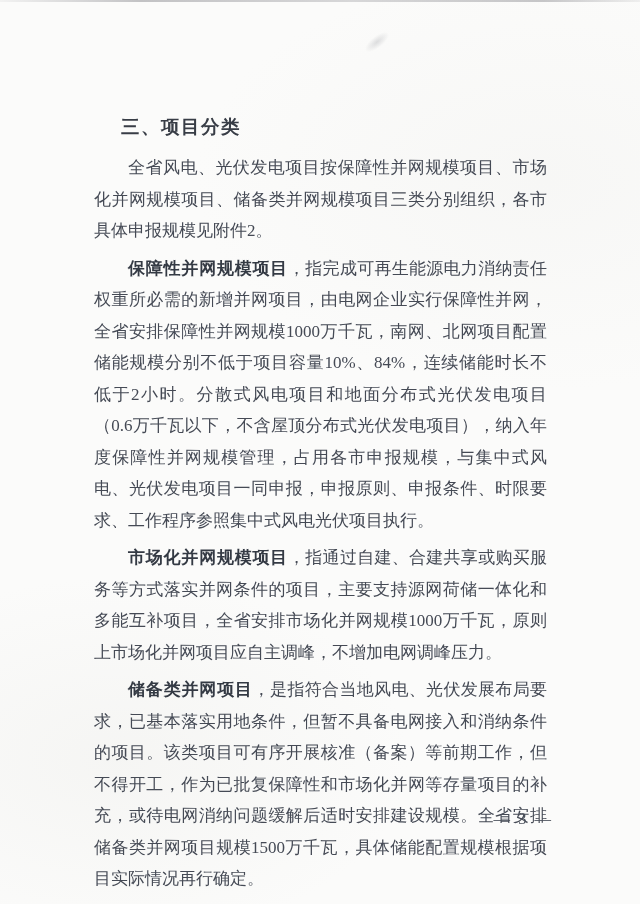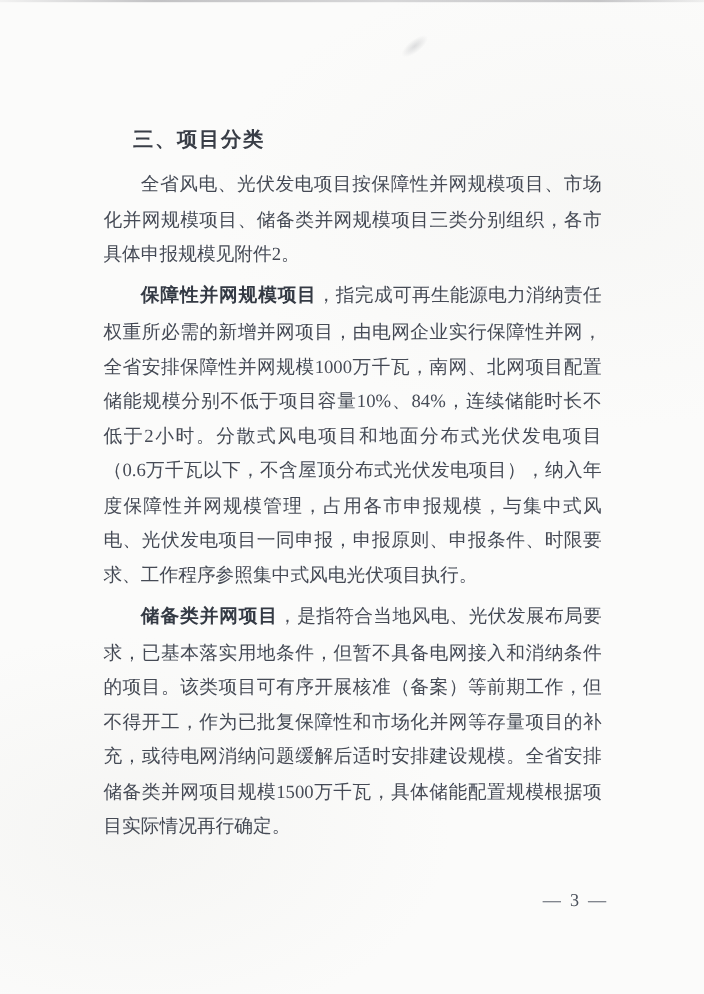--- a/index.html
+++ b/index.html
@@ -63,21 +63,21 @@
     letter-spacing: 1.5px;
     text-indent: 33px;
     line-height: 29px;
     text-align: left;
   }
   .para {
     margin: 6px;
     text-indent: 2em;
   }
   .para .lead {
-    font-family: Liberation Mono, monospace;
+    font-family: Liberation Serif, serif;
     font-weight: 700;
     color: #343a44;
     letter-spacing: 0.5px;
   }
   .page-number {
     position: absolute;
     top: 806px;
     right: 87px;
     font-size: 16.5px;
     line-height: 26px;
@@ -94,20 +94,21 @@
   <div class="smudge"></div>
 
   <div class="content">
 
     <h3 class="heading">三、项目分类</h3>
 
     <p class="para"><span>全省风电、光伏发电项目按保障性并网规模项目、市场化并网规模项目、储备类并网规模项目三类分别组织，各市具体申报规模见附件2。</span></p>
 
     <p class="para"><b class="lead">保障性并网规模项目</b><span>，指完成可再生能源电力消纳责任权重所必需的新增并网项目，由电网企业实行保障性并网，全省安排保障性并网规模1000万千瓦，南网、北网项目配置储能规模分别不低于项目容量10%、84%，连续储能时长不低于2小时。分散式风电项目和地面分布式光伏发电项目（0.6万千瓦以下，不含屋顶分布式光伏发电项目），纳入年度保障性并网规模管理，占用各市申报规模，与集中式风电、光伏发电项目一同申报，申报原则、申报条件、时限要求、工作程序参照集中式风电光伏项目执行。</span></p>
 
+    <p class="para"><b class="lead">市场化并网规模项目</b><span>，指通过自建、合建共享或购买服务等方式落实并网条件的项目，主要支持源网荷储一体化和多能互补项目，全省安排市场化并网规模1000万千瓦，原则上市场化并网项目应自主调峰，不增加电网调峰压力。</span></p>
 
     <p class="para"><b class="lead">储备类并网项目</b><span>，是指符合当地风电、光伏发展布局要求，已基本落实用地条件，但暂不具备电网接入和消纳条件的项目。该类项目可有序开展核准（备案）等前期工作，但不得开工，作为已批复保障性和市场化并网等存量项目的补充，或待电网消纳问题缓解后适时安排建设规模。全省安排储备类并网项目规模1500万千瓦，具体储能配置规模根据项目实际情况再行确定。</span></p>
 
   </div>
 
   <div class="page-number">— 3 —</div>
 
 </div>
 
 </body></html>

